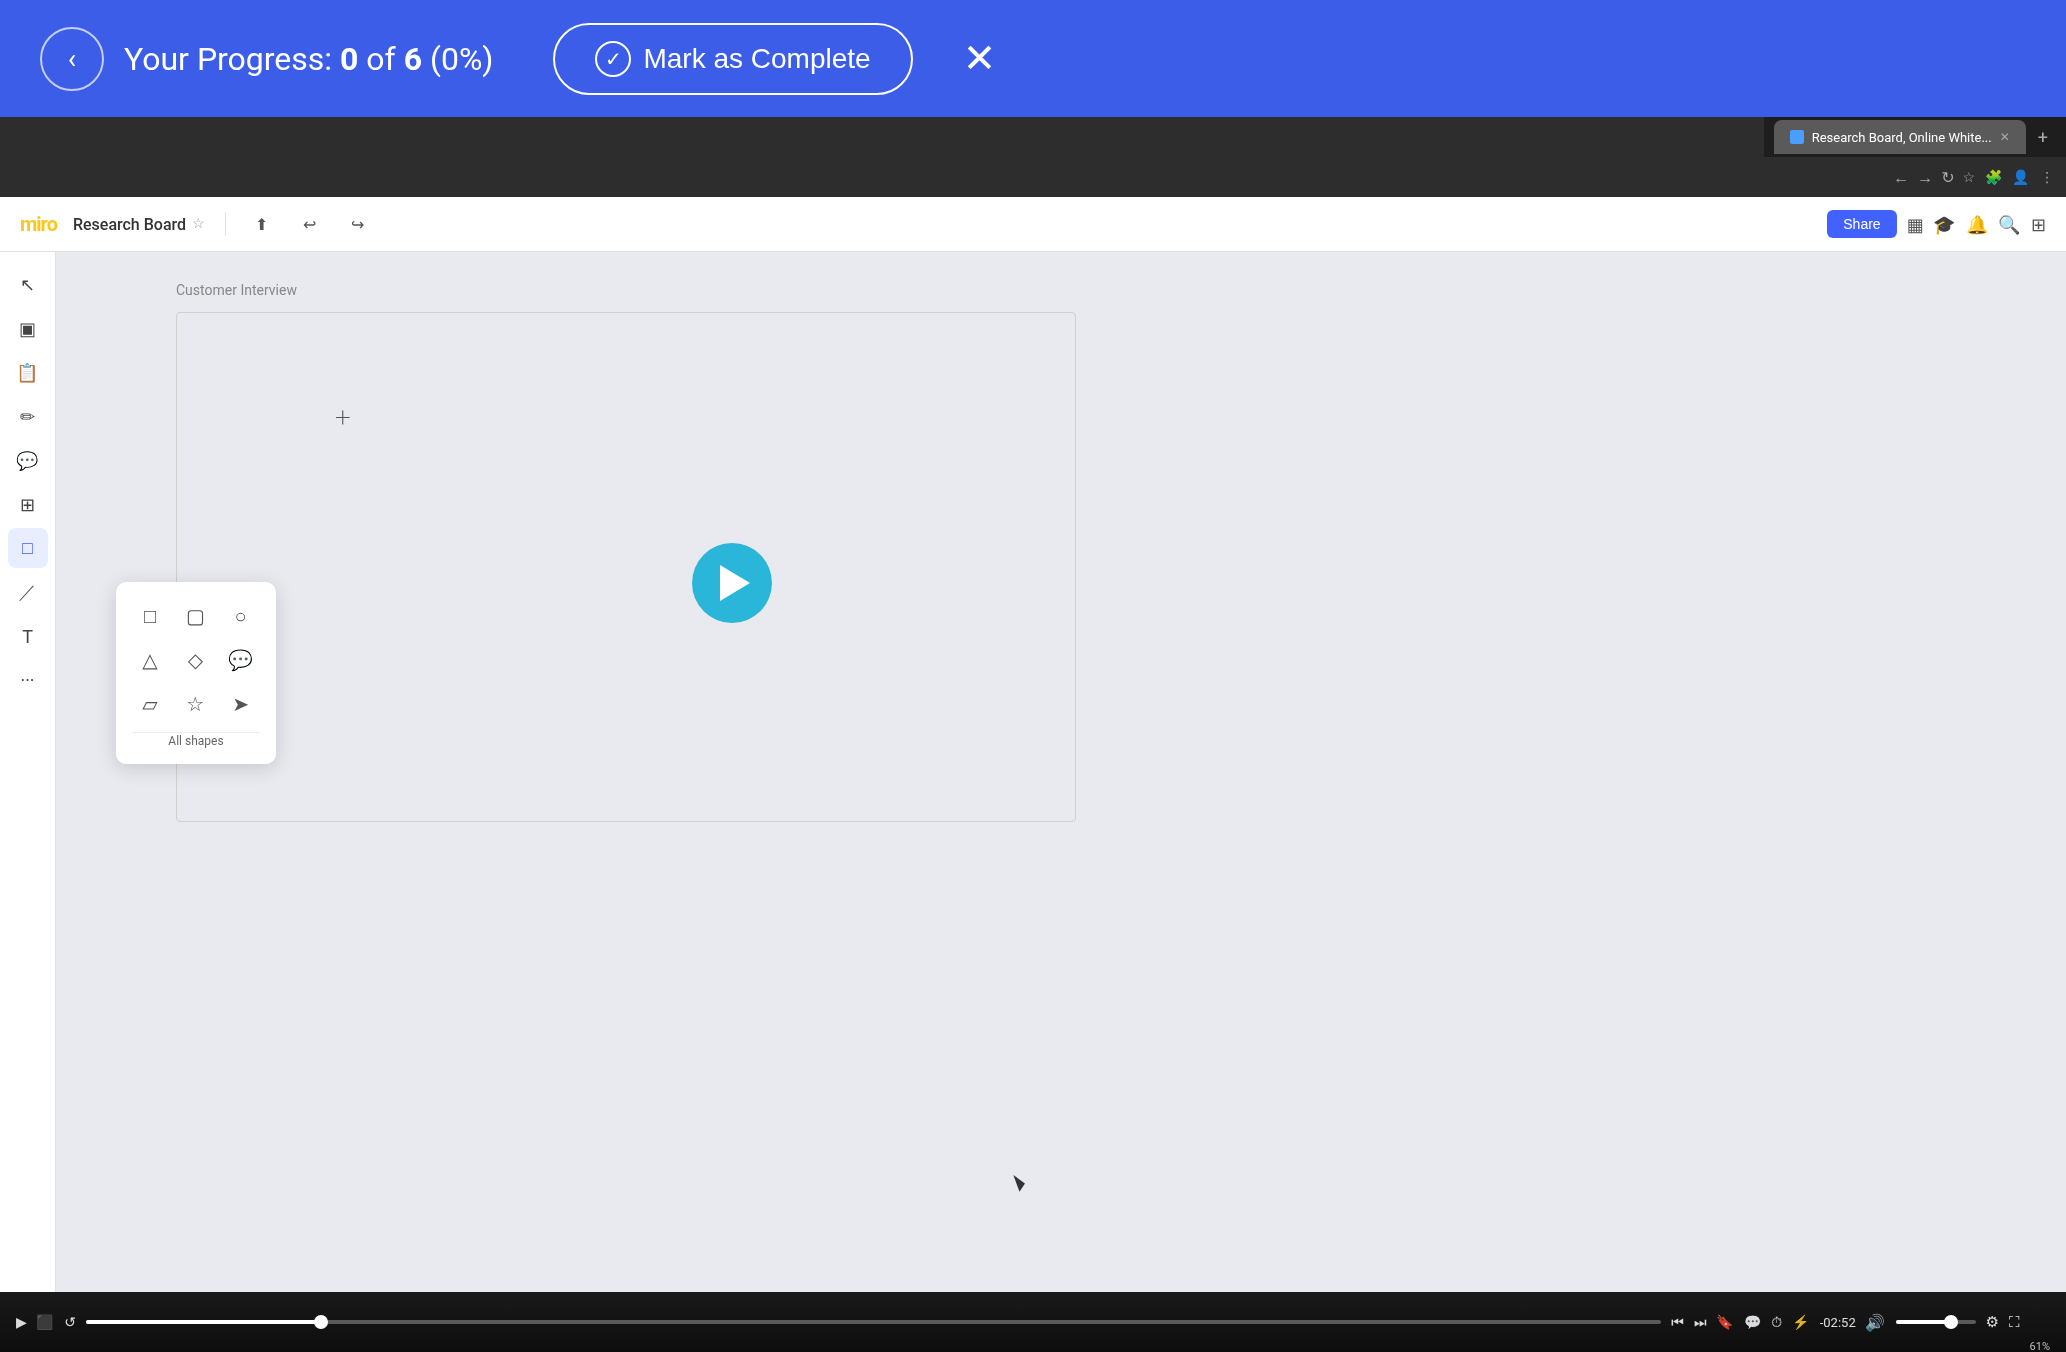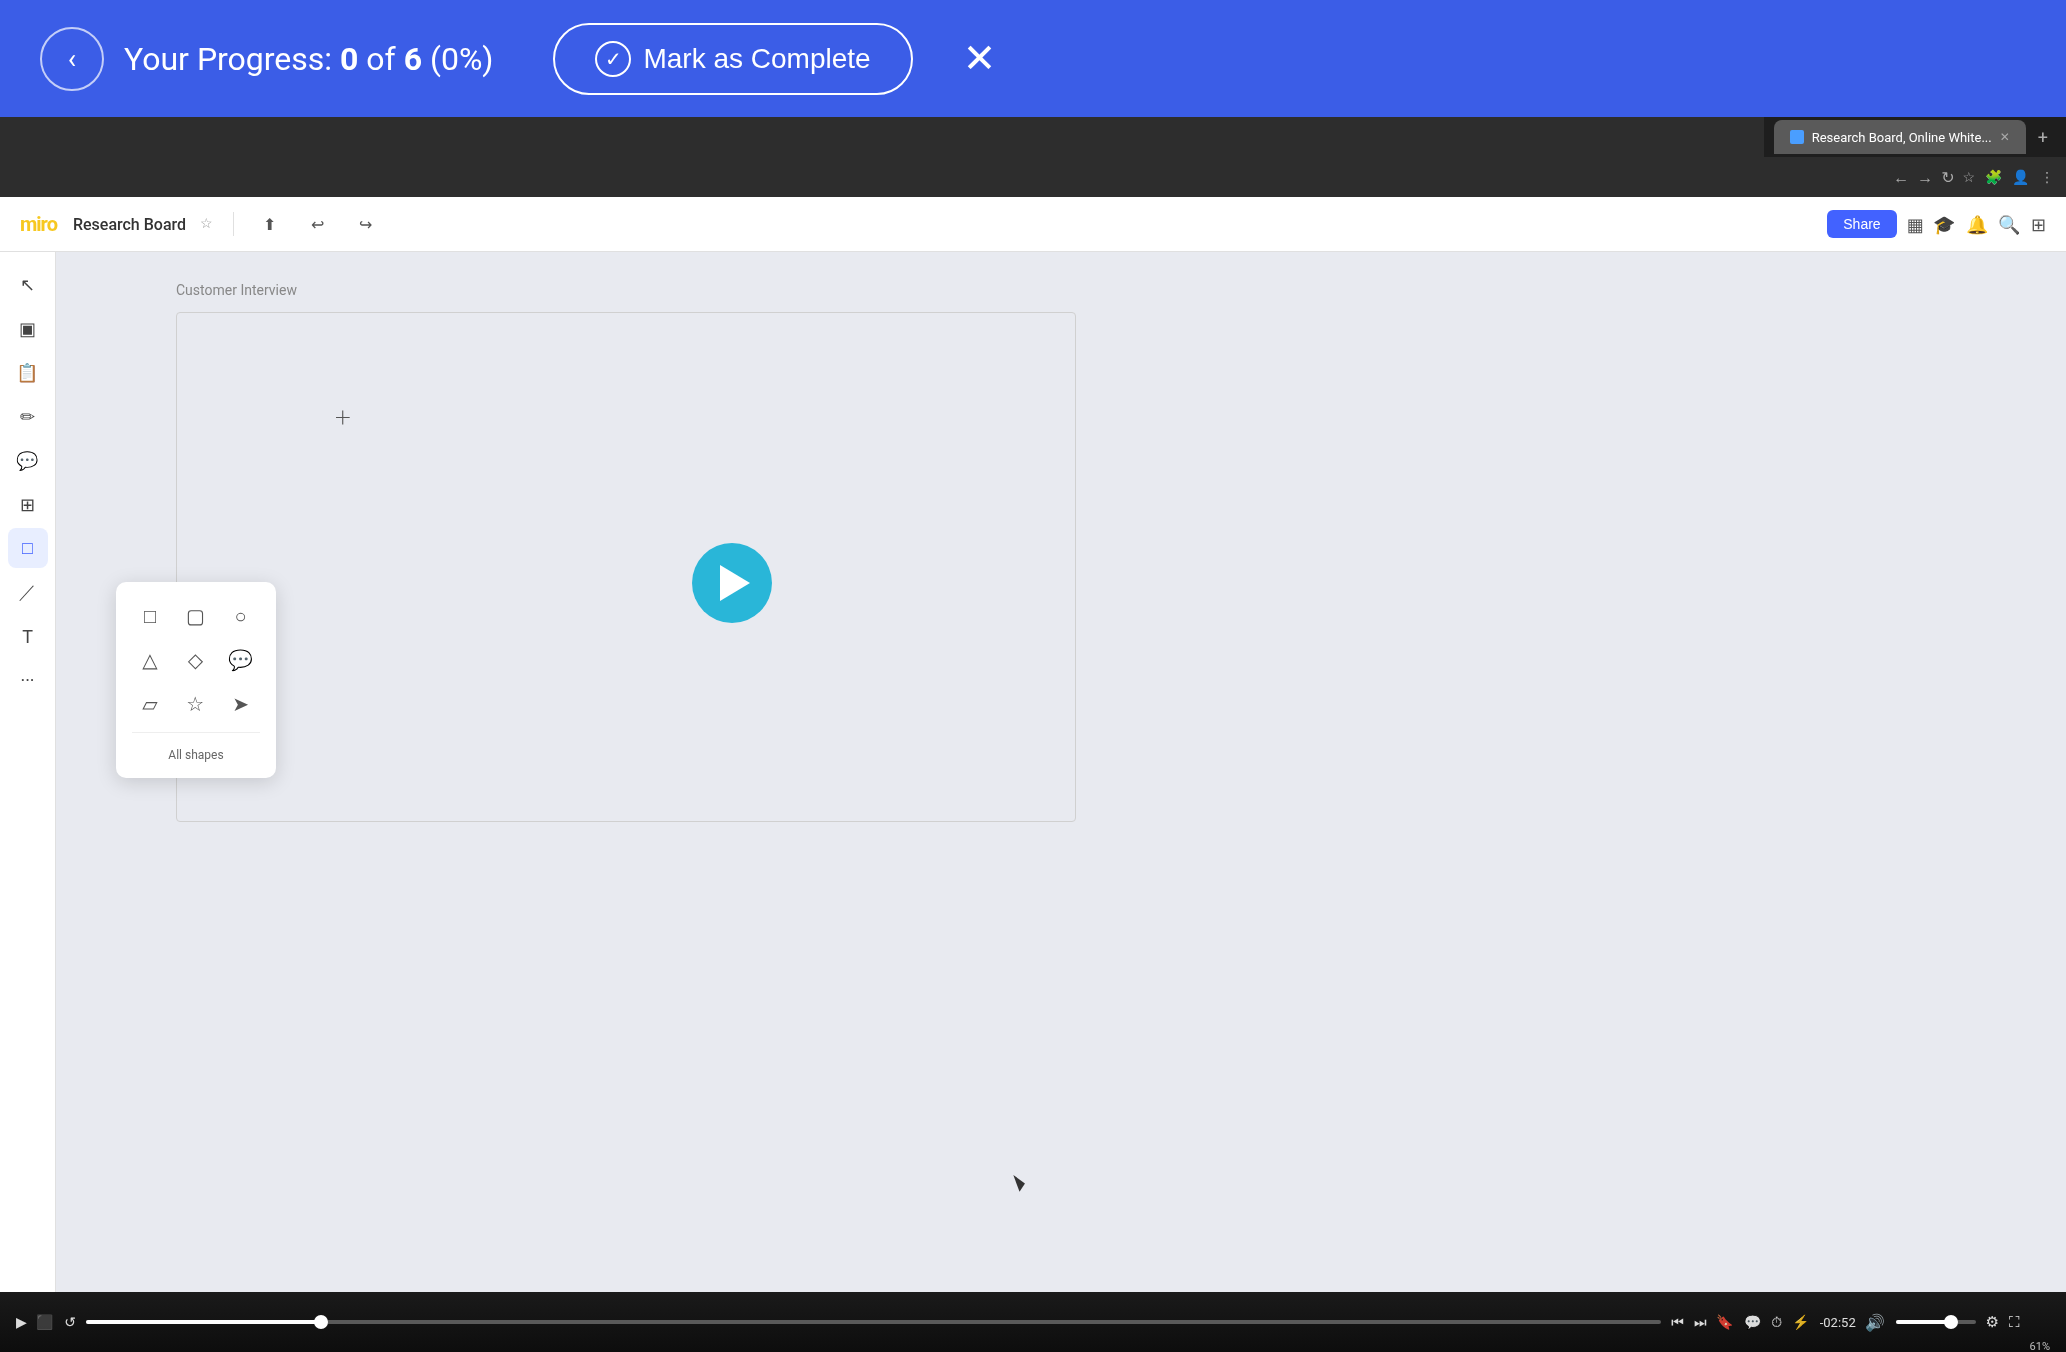--- a/index.html
+++ b/index.html
@@ -135,21 +135,21 @@
       gap: 16px;
       z-index: 10;
     }
     .miro-logo {
       font-size: 20px;
       font-weight: 700;
       color: #f7c820;
       letter-spacing: -1px;
     }
     #board-name {
-      display: flex; align-items: flex-start; gap: 14px;
+      display: flex; align-items: flex-start; gap: 6px;
       font-size: 16px; font-weight: 500; color: #333;
       cursor: pointer;
     }
     .star-icon { color: #999; font-size: 14px; }
     .miro-topbar-divider { width: 1px; height: 24px; background: #e0e0e0; margin: 0 4px; }
     .topbar-icon-btn {
       width: 32px; height: 32px;
       display: flex; align-items: center; justify-content: center;
       color: #555; font-size: 16px; cursor: pointer; border-radius: 6px;
     }
@@ -221,21 +221,21 @@
       width: 36px; height: 36px;
       display: flex; align-items: center; justify-content: center;
       font-size: 20px; color: #555; cursor: pointer;
       border-radius: 4px;
     }
     #all-shapes-label {
       text-align: center;
       font-size: 12px;
       color: #666;
       cursor: pointer;
-      padding-top: 15px;
+      padding-top: 1px;
       border-top: 1px solid #eee;
     }
 
     
     #video-frame {
       position: absolute;
       top: 60px;
       left: 120px;
       width: 900px;
       height: 510px;

